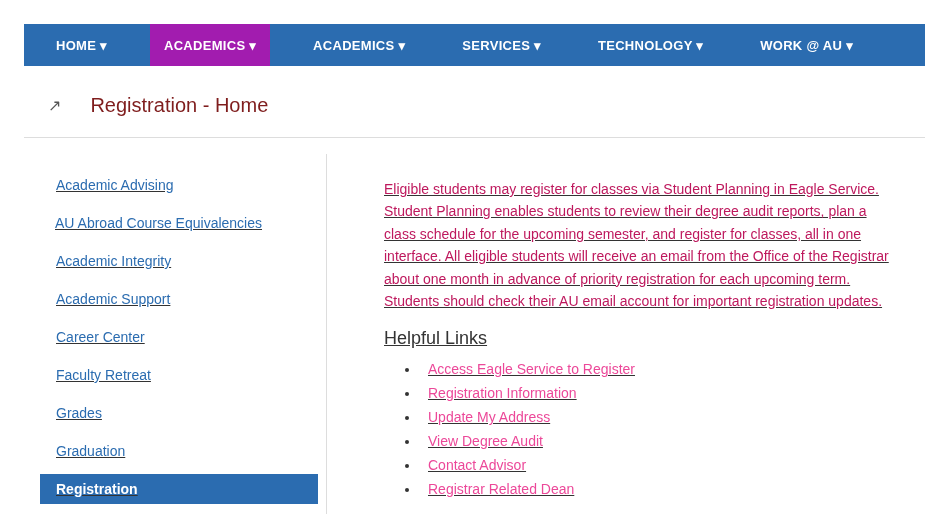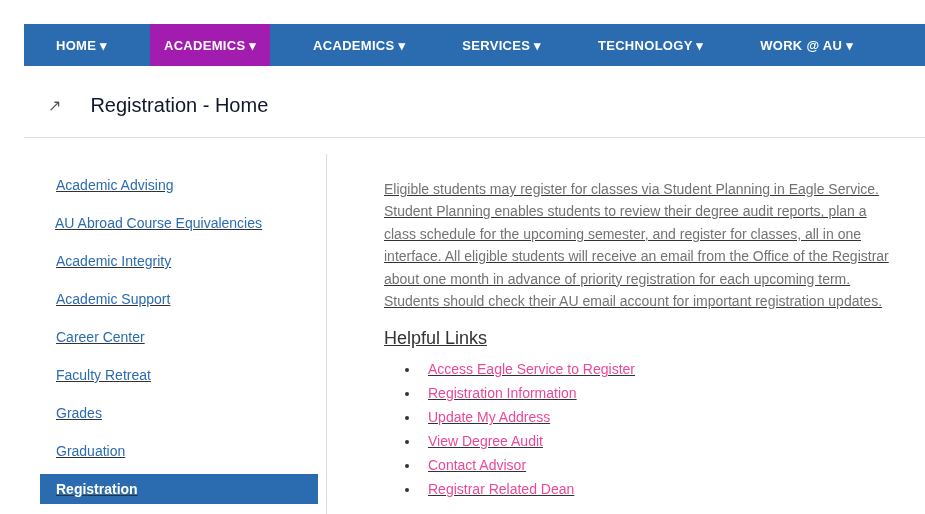--- a/index.html
+++ b/index.html
@@ -34,21 +34,21 @@
       border-bottom: 1px solid #ddd;
     }
     .page-title-bar .icon {
       margin-right: 8px;
       font-size: 16px;
       color: #555;
     }
     .page-title-bar h1 {
       font-size: 20px;
       font-weight: normal;
-      color: #0f172a;
+      color: #7f1d1d;
     }
 
     
     .main-layout {
       display: flex;
       min-height: 400px;
       text-decoration: underline;
     }
 
     
@@ -75,21 +75,21 @@
     }
 
     
     .content {
       flex: 1;
       padding: 16px 20px;
     }
     .content p {
       font-size: 14px;
       line-height: 1.6;
-      color: #737373;
+      color: #be185d;
       margin-bottom: 16px;
     }
     .content h2 {
       font-size: 18px;
       font-weight: normal;
       color: #333;
       margin-bottom: 12px;
     }
     .content ul {
       list-style: disc;

